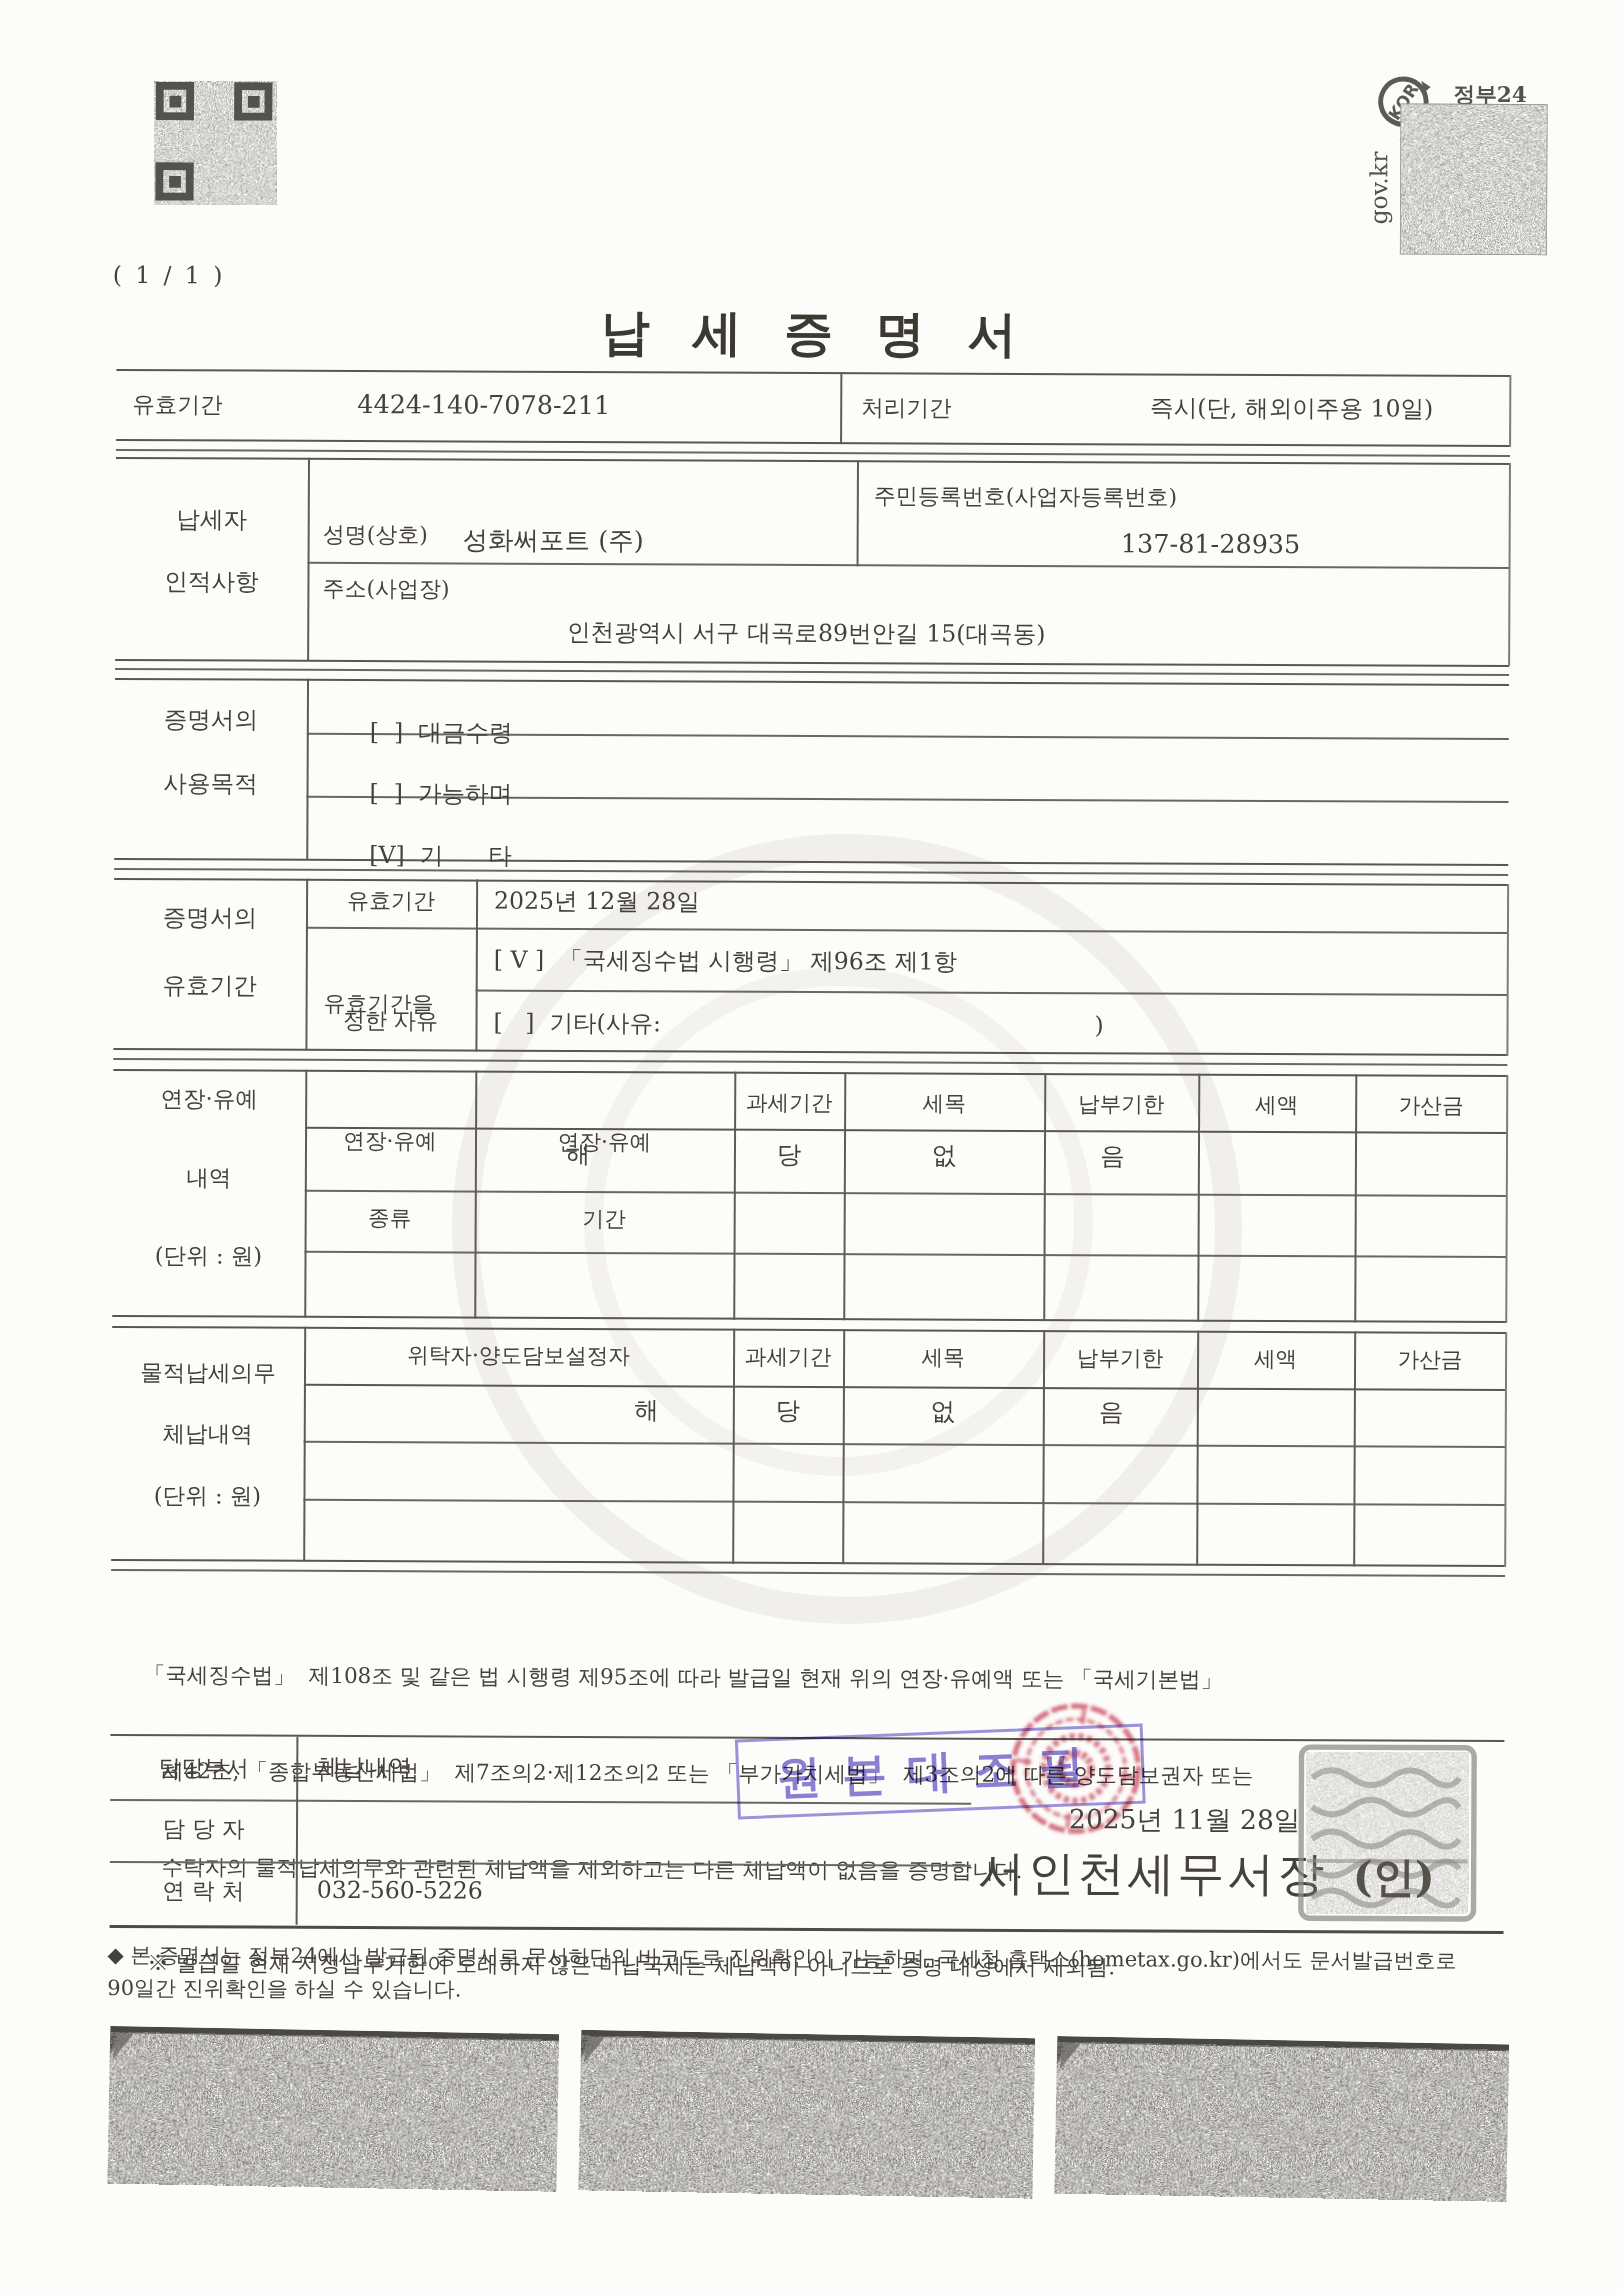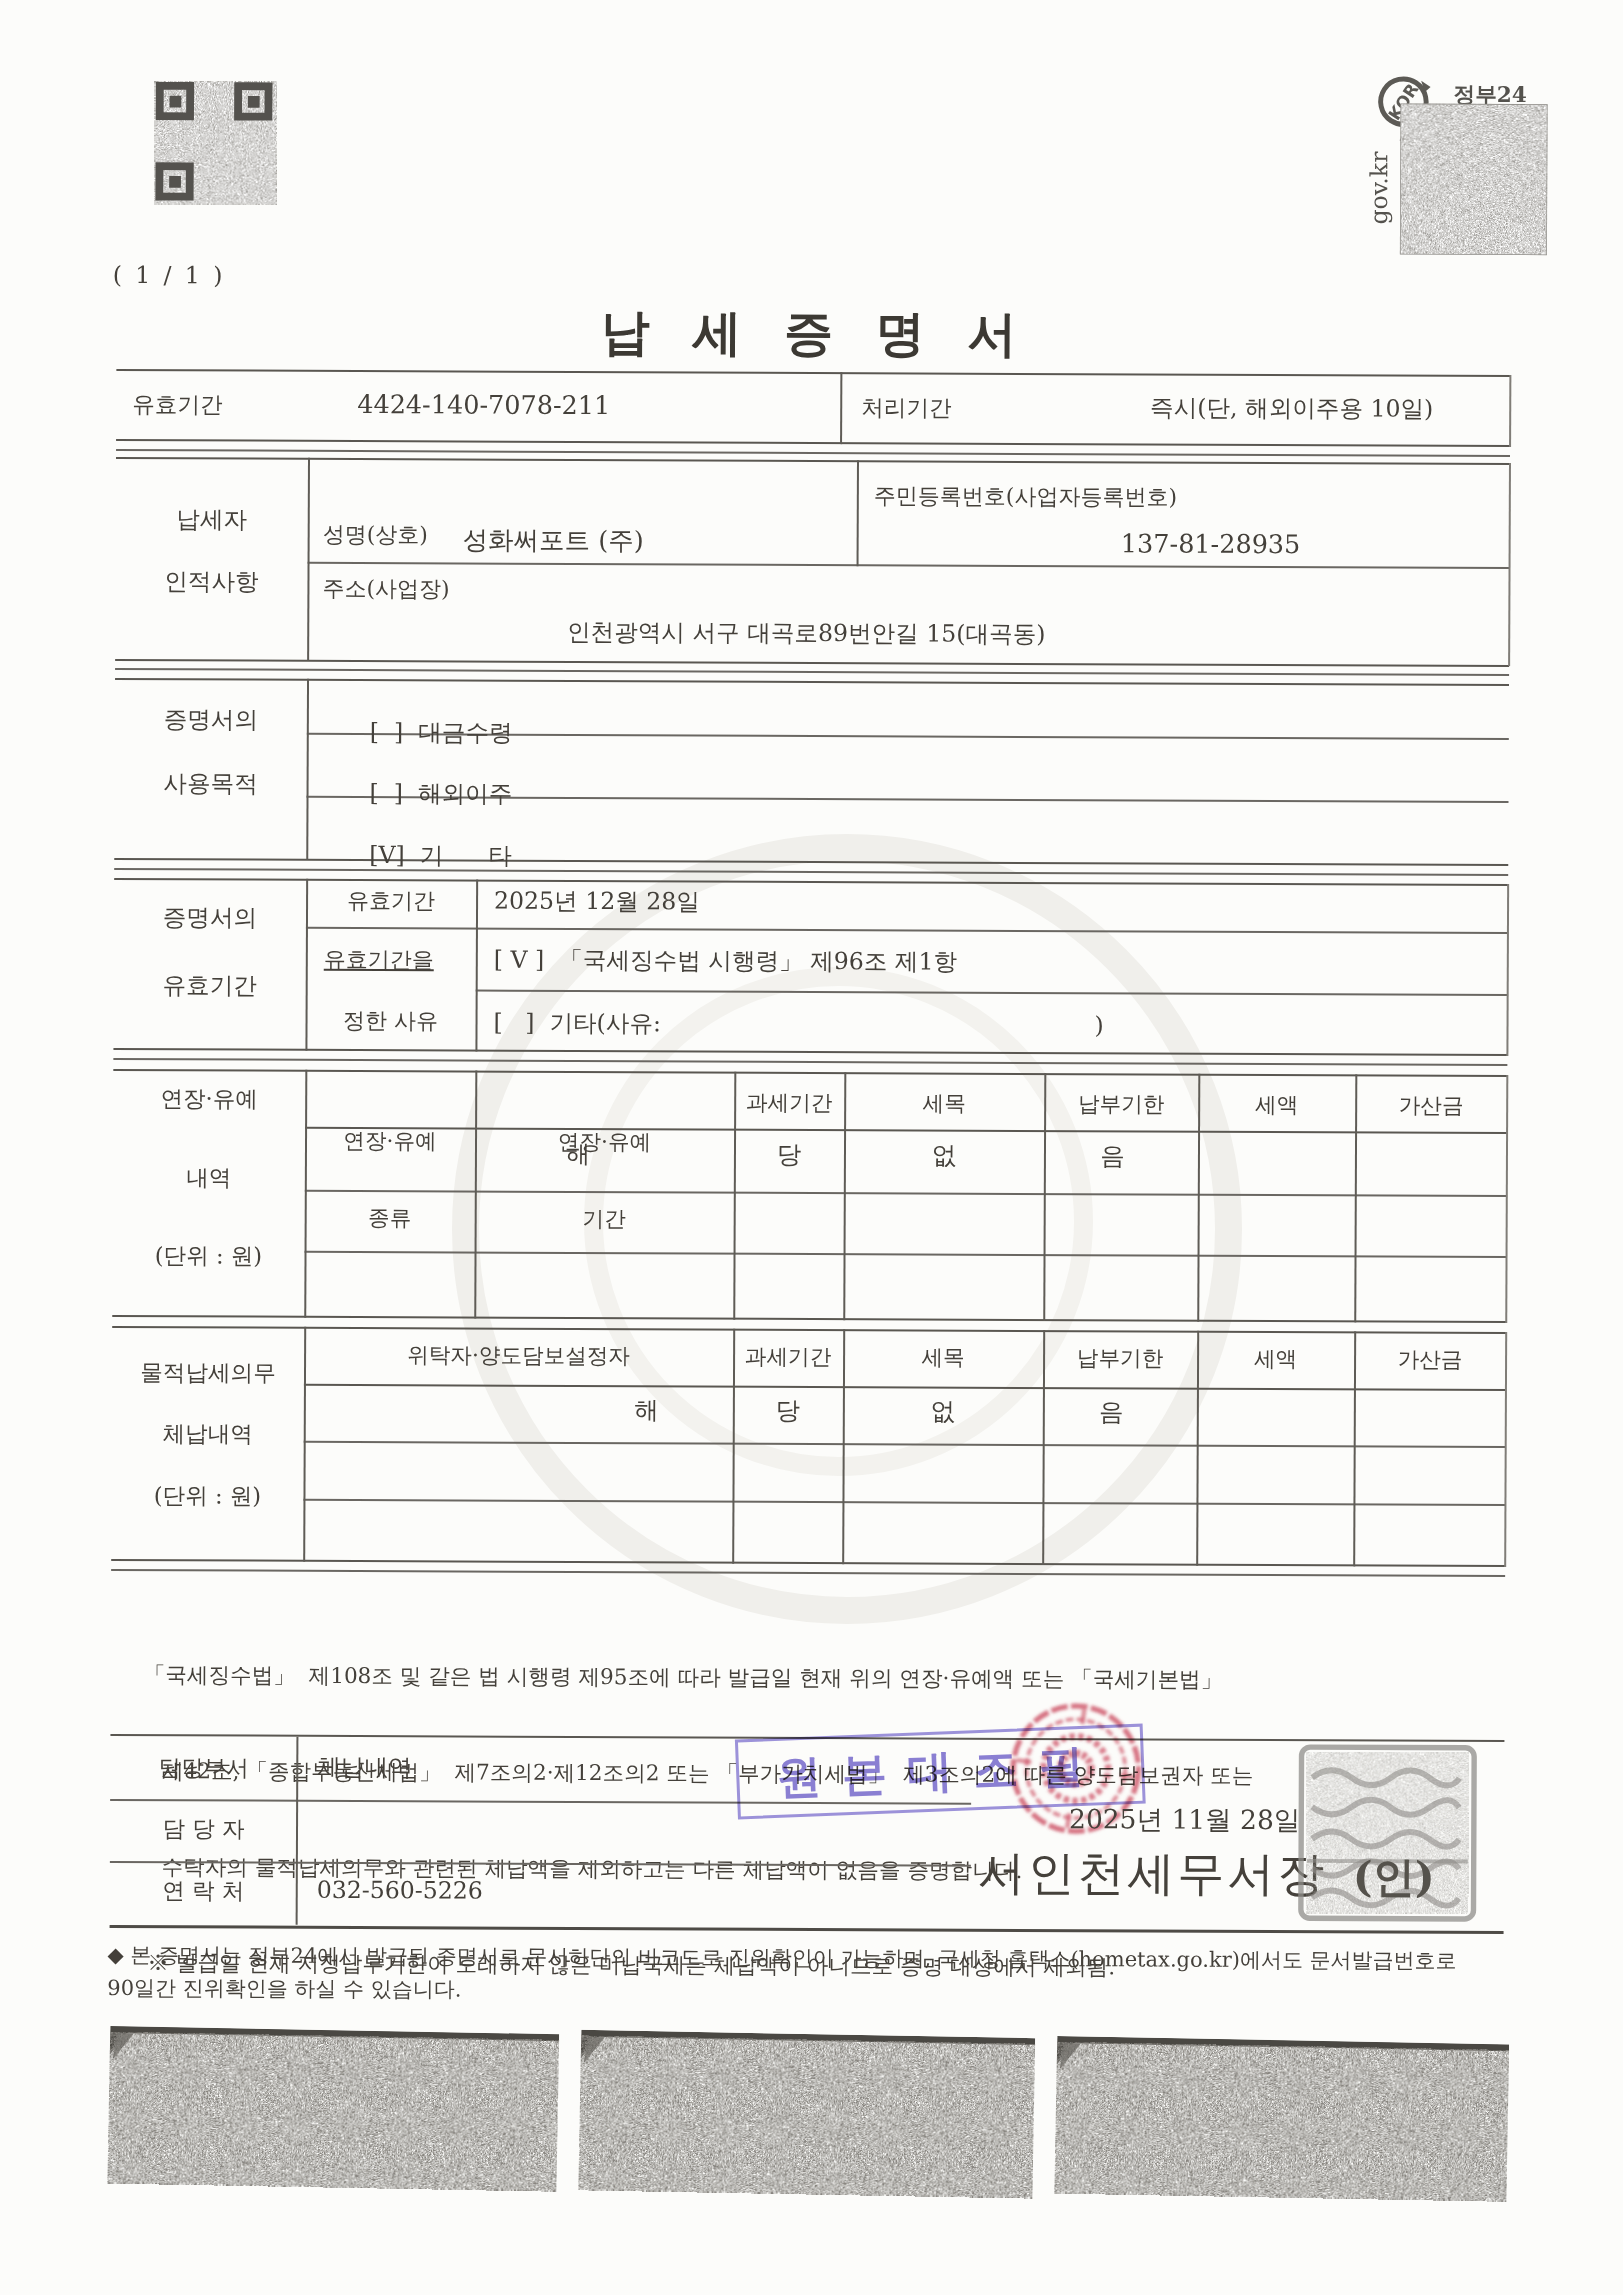--- a/index.html
+++ b/index.html
@@ -131,39 +131,39 @@
     <div class="hr thin" style="left:305px;top:798px;width:1202px;"></div>
     <div class="hr" style="left:113px;top:861px;width:1394px;"></div>
     <div class="hr thin" style="left:113px;top:871px;width:1394px;"></div>
     <div class="vr" style="left:305px;top:681px;height:181px;"></div>
     <div class="t t48 c" style="left:113px;top:708px;width:192px;">증명서의</div>
     <div class="t t48 c" style="left:113px;top:772px;width:192px;">사용목적</div>
     <div class="t t48" style="left:323px;top:691px;">
       <span>[  ]</span><span>  </span><span>대금수령</span>
     </div>
     <div class="t t48" style="left:323px;top:752px;">
-      <span>[  ]</span><span>  </span><span>해외이주</span>
+      <span>[  ]</span><span>  </span><span>가능하며</span>
     </div>
     <div class="t t48" style="left:323px;top:814px;">
       <span>[V]</span><span>  </span><span>기      타</span>
     </div>
 
     <div class="hr" style="left:113px;top:881px;width:1394px;"></div>
     <div class="hr thin" style="left:305px;top:929px;width:1202px;"></div>
     <div class="hr thin" style="left:475px;top:991px;width:1032px;"></div>
     <div class="hr" style="left:113px;top:1051px;width:1394px;"></div>
     <div class="hr thin" style="left:113px;top:1061px;width:1394px;"></div>
     <div class="vr" style="left:305px;top:881px;height:172px;"></div>
     <div class="vr" style="left:475px;top:881px;height:172px;"></div>
     <div class="vr soft" style="left:1506px;top:881px;height:172px;"></div>
     <div class="t t48 c" style="left:113px;top:906px;width:192px;">증명서의</div>
     <div class="t t48 c" style="left:113px;top:974px;width:192px;">유효기간</div>
     <div class="t t45 c" style="left:305px;top:889px;width:170px;">유효기간</div>
     <div class="t t48" style="left:493px;top:888px;">2025년 12월 28일</div>
-    <div class="t t45 c" style="left:305px;top:948px;width:146px;text-decoration:underline;">유효기간을</div>
+    <div class="t t45 c" style="left:305px;top:992px;width:146px;">유효기간을</div>
     <div class="t t45 c" style="left:305px;top:1009px;width:170px;">정한 사유</div>
     <div class="t t48" style="left:493px;top:947px;">[ V ]  「국세징수법 시행령」 제96조 제1항</div>
     <div class="t t48" style="left:493px;top:1010px;">[   ]  기타(사유:</div>
     <div class="t t48" style="left:1094px;top:1010px;">)</div>
 
     <div class="hr" style="left:113px;top:1072px;width:1394px;"></div>
     <div class="hr" style="left:305px;top:1129px;width:1202px;"></div>
     <div class="hr thin" style="left:305px;top:1192px;width:1202px;"></div>
     <div class="hr thin" style="left:305px;top:1253px;width:1202px;"></div>
     <div class="hr" style="left:113px;top:1318px;width:1394px;"></div>

